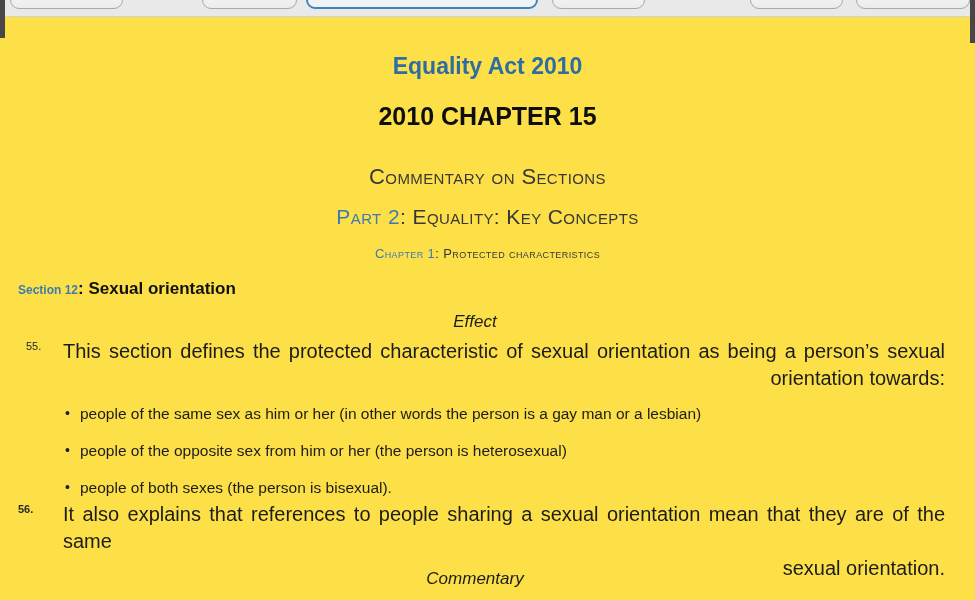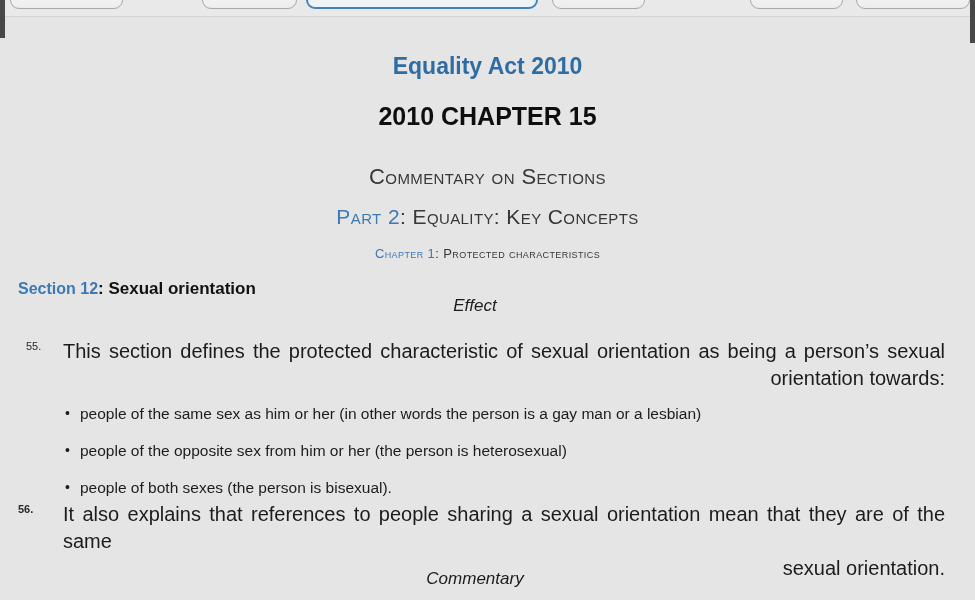--- a/index.html
+++ b/index.html
@@ -1,18 +1,18 @@
 <!DOCTYPE html>
 <html><head>
 <meta charset="utf-8">
 <style>
   html,body{margin:0;padding:0;}
   body{width:975px;height:600px;overflow:hidden;background:#ffffff;
        font-family:"Liberation Sans","DejaVu Sans",sans-serif;}
-  .page{position:relative;width:975px;height:600px;background:#e5e5e5;}
+  .page{position:relative;width:975px;height:600px;background:#fde047;}
 
   
   .toolbar{position:absolute;left:0;top:0;width:975px;height:16px;
            background:#e9e9e9;border-bottom:1px solid #d2d2d2;overflow:hidden;z-index:1;}
   .tb-btn{position:absolute;top:-10px;height:19px;border-radius:9px;
           background:linear-gradient(#f7f7f7,#ececec);
           border:1px solid #a9a9a9;box-sizing:border-box;}
   .tb-btn.focused{border:2px solid #4083c0;background:#f0f3f6;}
 
   
@@ -25,25 +25,25 @@
   .title{top:52px;font-size:23px;font-weight:bold;color:#2e6da4;line-height:28px;}
   .chapter{top:101px;font-size:25px;font-weight:bold;color:#0e0e0e;line-height:30px;}
   .smallcaps{font-variant:small-caps;letter-spacing:0.4px;color:#373737;}
   .commentary{top:165px;font-size:22px;line-height:24px;}
   .part{top:204px;font-size:21px;line-height:26px;}
   .chapter1{top:246px;font-size:13px;line-height:16px;}
   .sc-blue{color:#3d7ab2;}
 
   .section-heading{position:absolute;left:18px;top:279px;font-weight:bold;
                    font-size:17px;color:#111;line-height:20px;}
-  .section-label{color:#3d7ab2;font-size:16px;font-weight:bold;}
+  .section-label{color:#3d7ab2;font-size:12px;font-weight:bold;}
 
   .italic-head{position:absolute;left:0;right:25px;text-align:center;
                font-size:17px;font-style:italic;color:#1c1c1c;line-height:27px;}
-  .effect{top:292px;}
+  .effect{top:308px;}
   .background{top:565px;}
 
   .para-num{position:absolute;left:18px;font-size:11px;color:#2a2a2a;}
   .para{position:absolute;left:63px;right:30px;font-size:20px;color:#1c1c1c;
         line-height:27px;}
   .line-just{text-align:justify;text-align-last:justify;}
   .line-plain{text-align:right;}
 
   .bullets{position:absolute;left:63px;right:40px;top:400px;list-style:none;
            margin:0;padding:0;font-size:15.5px;color:#1c1c1c;}

